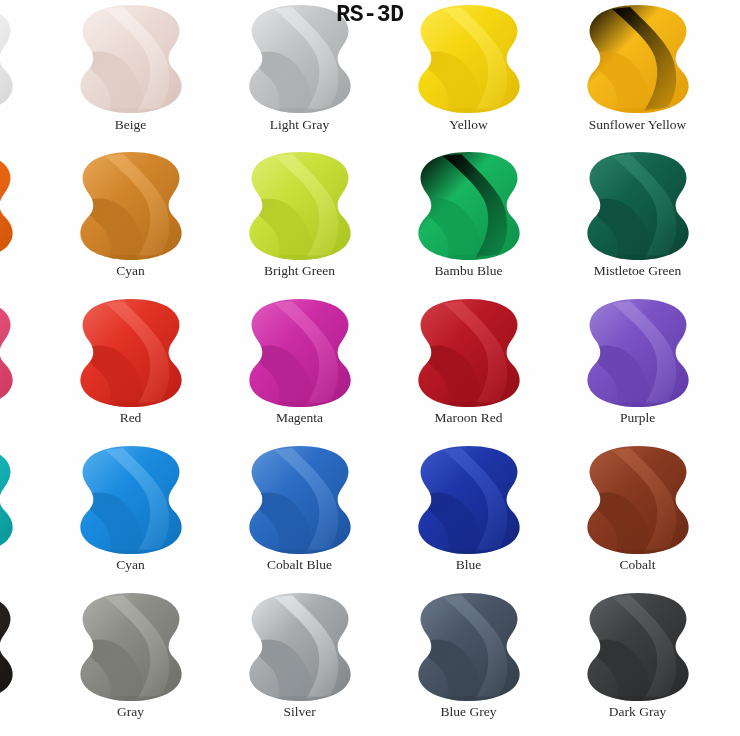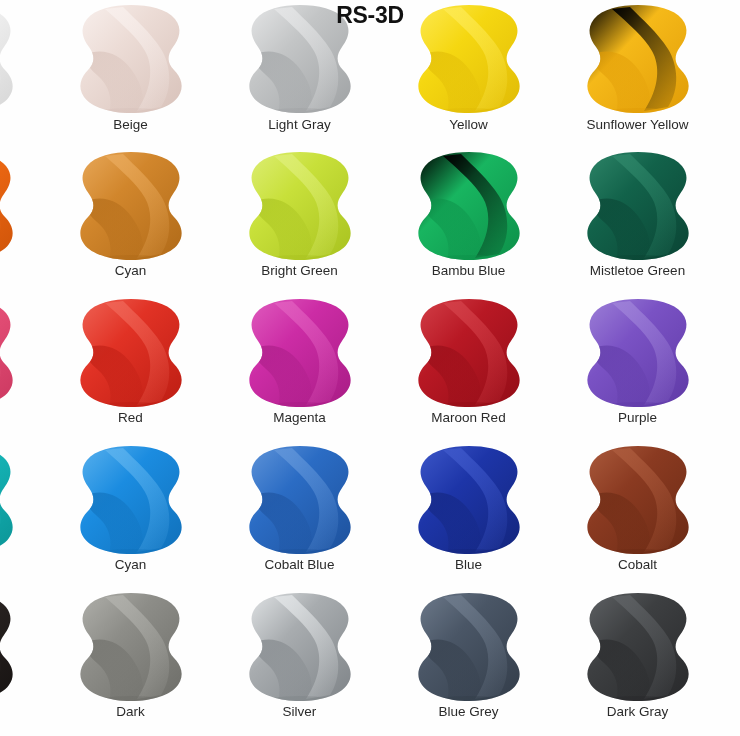--- a/index.html
+++ b/index.html
@@ -29,21 +29,21 @@
     position: absolute;
     top: 2px;
     left: 0;
     width: 740px;
     text-align: center;
     font-size: 23px;
     font-weight: bold;
     letter-spacing: -0.3px;
     color: #111111;
     z-index: 40;
-    font-family: Liberation Sans, sans-serif;
+    font-family: Liberation Mono, monospace;
   }
 
   
   #grid {
     position: absolute;
     top: 0;
     left: -123px;      
     width: 1032px;
     display: grid;
     grid-template-columns: repeat(6, 169px);
@@ -75,21 +75,21 @@
     overflow: visible;
   }
 
   .label {
     margin-top: 1px;
     font-size: 13.5px;
     line-height: 16px;
     color: #2b2b2b;
     text-align: right;
     white-space: nowrap;
-    font-family: Liberation Sans, sans-serif;
+    font-family: Liberation Serif, serif;
   }
 
   
   .row-1 .label { margin-top: 2px; }
 </style>
 </head>
 <body>
 
 <div id="sheet">
 
@@ -768,21 +768,21 @@
               </clipPath>
             </defs>
             <path d="M56 2 C74 2 92 6 100 16 C108 26 104 36 98 44 C92 52 92 60 99 67 C106 74 110 84 103 94 C96 104 77 110 56 110 C35 110 16 104 9 94 C2 84 6 74 13 67 C20 60 20 52 14 44 C8 36 4 26 12 16 C20 6 38 2 56 2 Z" fill="url(#g21a)"></path>
             <g clip-path="url(#g21clip)">
               <path d="M10 52 C26 44 44 50 56 66 C68 82 70 96 66 110 L34 110 C38 96 34 82 22 72 C16 67 11 60 8 56 Z" fill="url(#g21c)"></path>
               <path d="M30 6 C48 22 62 34 70 48 C78 62 78 84 62 108 L86 104 C98 86 96 62 86 46 C76 30 60 16 48 4 Z" fill="url(#g21b)"></path>
               <ellipse cx="56" cy="112" rx="40" ry="7" fill="#6d6d68" opacity="0.45"></ellipse>
             </g>
           </svg>
         </div>
-        <div class="label">Dark</div>
+        <div class="label">Gray</div>
       </div>
       <div class="cell row-5">
         <div class="swatch-wrap">
           <svg viewBox="0 0 112 112">
             <defs>
               <linearGradient id="g22a" x1="0" y1="0" x2="1" y2="1">
                 <stop offset="0" stop-color="#e0e3e5"></stop>
                 <stop offset="0.38" stop-color="#a8acaf"></stop>
                 <stop offset="1" stop-color="#7f8488"></stop>
               </linearGradient>

